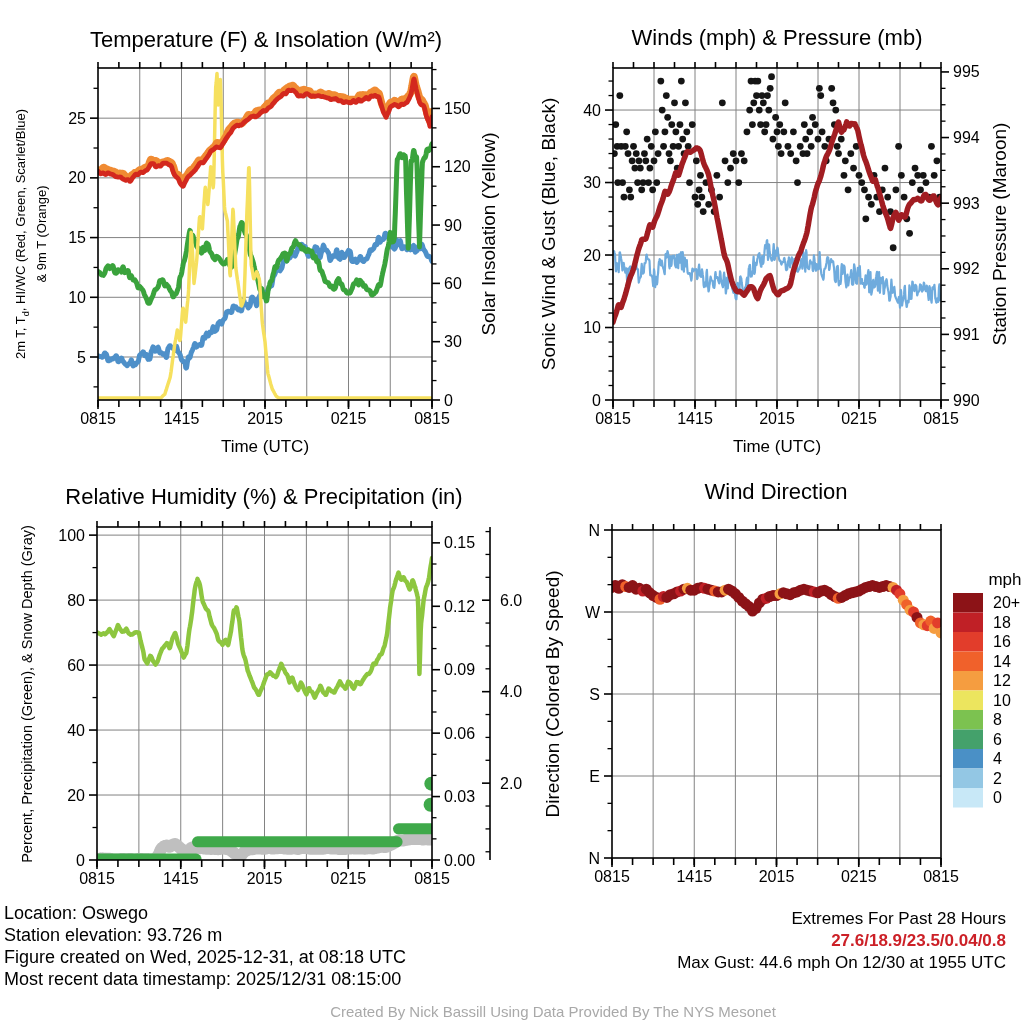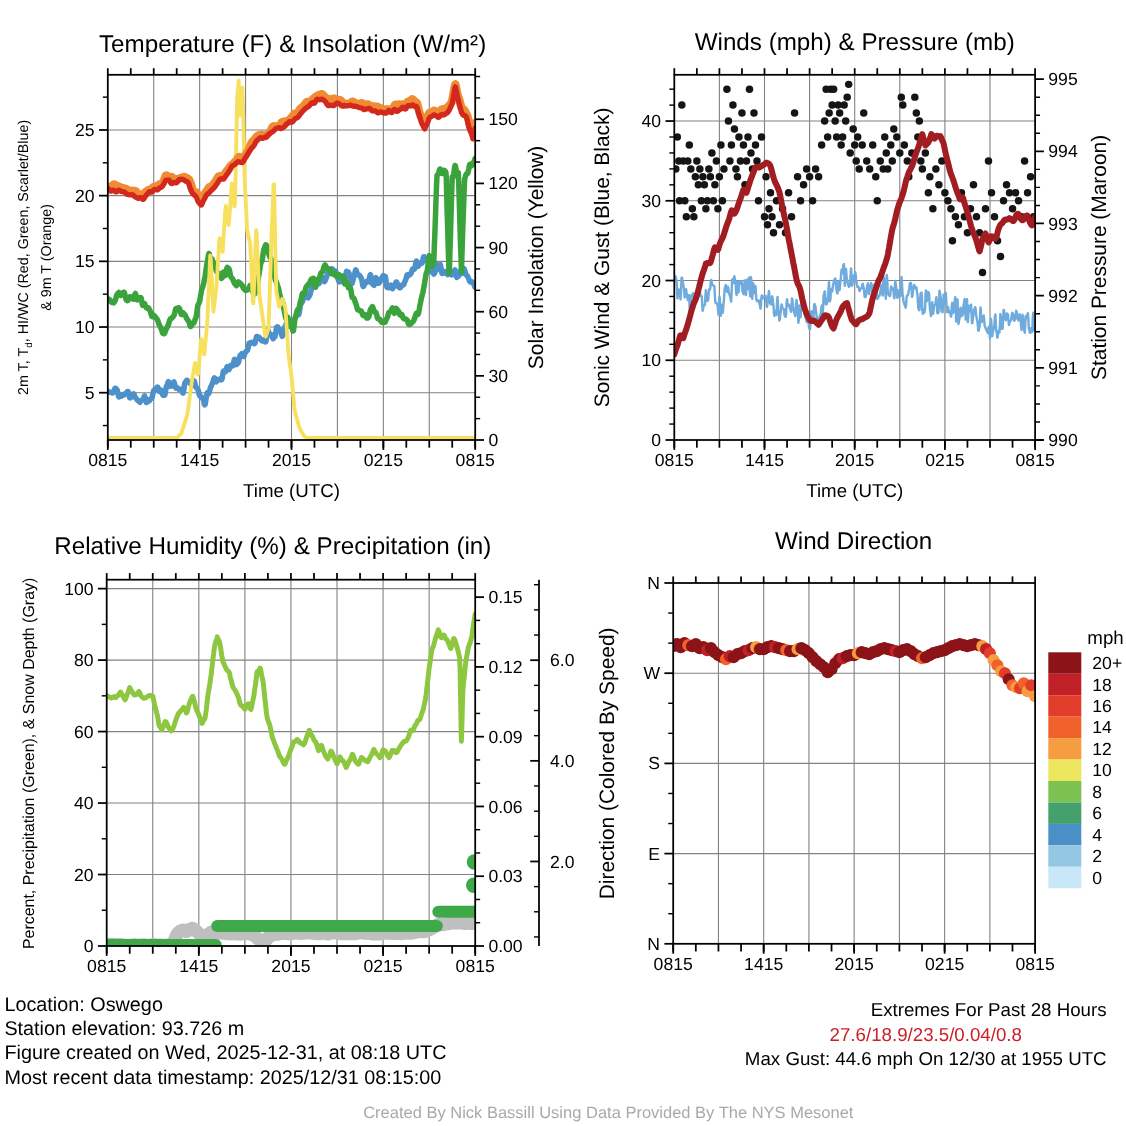--- a/index.html
+++ b/index.html
@@ -8,21 +8,21 @@
   #chart{position:absolute;left:0;top:0;}
   .ttl{position:absolute;white-space:nowrap;transform:translate(-50%,-50%);font-size:22px;}
   .xlab{position:absolute;white-space:nowrap;transform:translate(-50%,-50%);font-size:17px;}
   .vlab{position:absolute;white-space:nowrap;transform:translate(-50%,-50%) rotate(-90deg);font-size:19px;}
   .vlab2{position:absolute;white-space:nowrap;transform:translate(-50%,-50%) rotate(-90deg);
          font-size:13px;text-align:center;line-height:15px;}
   .vlab3{position:absolute;white-space:nowrap;transform:translate(-50%,-50%) rotate(-90deg);font-size:14.5px;}
   sub{font-size:9px;}
   #info{position:absolute;left:4px;top:902px;font-size:18px;line-height:22px;}
   #extremes{position:absolute;right:18px;top:908px;font-size:17px;line-height:22px;text-align:right;}
-  #extremes .vals{font-weight:normal;text-align:center;}
+  #extremes .vals{font-weight:bold;}
   #footer{position:absolute;left:0;top:1003px;width:1024px;text-align:center;font-size:15px;color:#a9a9a9;margin-left:41px;}
 </style>
 </head>
 <body>
 <div id="stage">
 
 <svg id="chart" width="1024" height="1024">
       <g>
         <line x1="139.75" y1="68" x2="139.75" y2="400" stroke="#828282" stroke-width="1"></line>
         <line x1="181.5" y1="68" x2="181.5" y2="400" stroke="#828282" stroke-width="1"></line>
@@ -747,21 +747,21 @@
         <text x="993" y="764.25" font-size="16" text-anchor="start" font-family="&quot;Liberation Sans&quot;, sans-serif" fill="#000">4</text>
         <rect x="953" y="768.5" width="30" height="19.5" fill="#93c7e4"></rect>
         <text x="993" y="783.75" font-size="16" text-anchor="start" font-family="&quot;Liberation Sans&quot;, sans-serif" fill="#000">2</text>
         <rect x="953" y="788" width="30" height="19.5" fill="#c8e8f7"></rect>
         <text x="993" y="803.25" font-size="16" text-anchor="start" font-family="&quot;Liberation Sans&quot;, sans-serif" fill="#000">0</text>
       </g>
     </svg>
 
 <div class="ttl" style="left:777px;top:38px">Winds (mph) &amp; Pressure (mb)</div>
 <div class="ttl" style="left:266px;top:40px">Temperature (F) &amp; Insolation (W/m²)</div>
-<div class="ttl" style="left:248px;top:497px">Relative Humidity (%) &amp; Precipitation (in)</div>
+<div class="ttl" style="left:264px;top:497px">Relative Humidity (%) &amp; Precipitation (in)</div>
 <div class="ttl" style="left:776px;top:492px">Wind Direction</div>
 
 <div class="xlab" style="left:265px;top:447px">Time (UTC)</div>
 <div class="xlab" style="left:777px;top:447px">Time (UTC)</div>
 
 <div class="vlab2" style="left:31px;top:234px"><span><span>2m T, T</span><sub>d</sub><span>, HI/WC (Red, Green, Scarlet/Blue)</span></span><br><span>&amp; 9m T (Orange)</span></div>
 <div class="vlab" style="left:489px;top:234px">Solar Insolation (Yellow)</div>
 <div class="vlab" style="left:549px;top:234px">Sonic Wind &amp; Gust (Blue, Black)</div>
 <div class="vlab" style="left:1000px;top:234px">Station Pressure (Maroon)</div>
 <div class="vlab3" style="left:27px;top:694px">Percent, Precipitation (Green), &amp; Snow Depth (Gray)</div>

